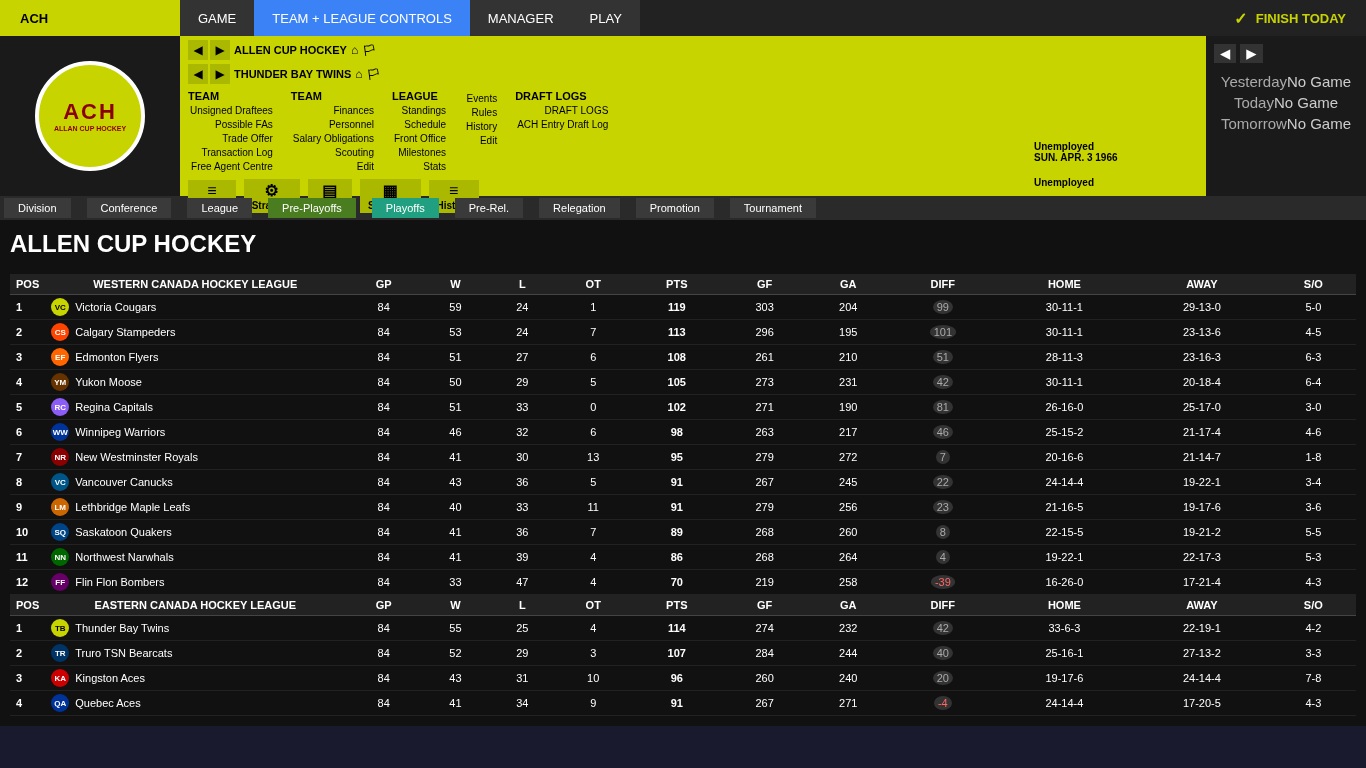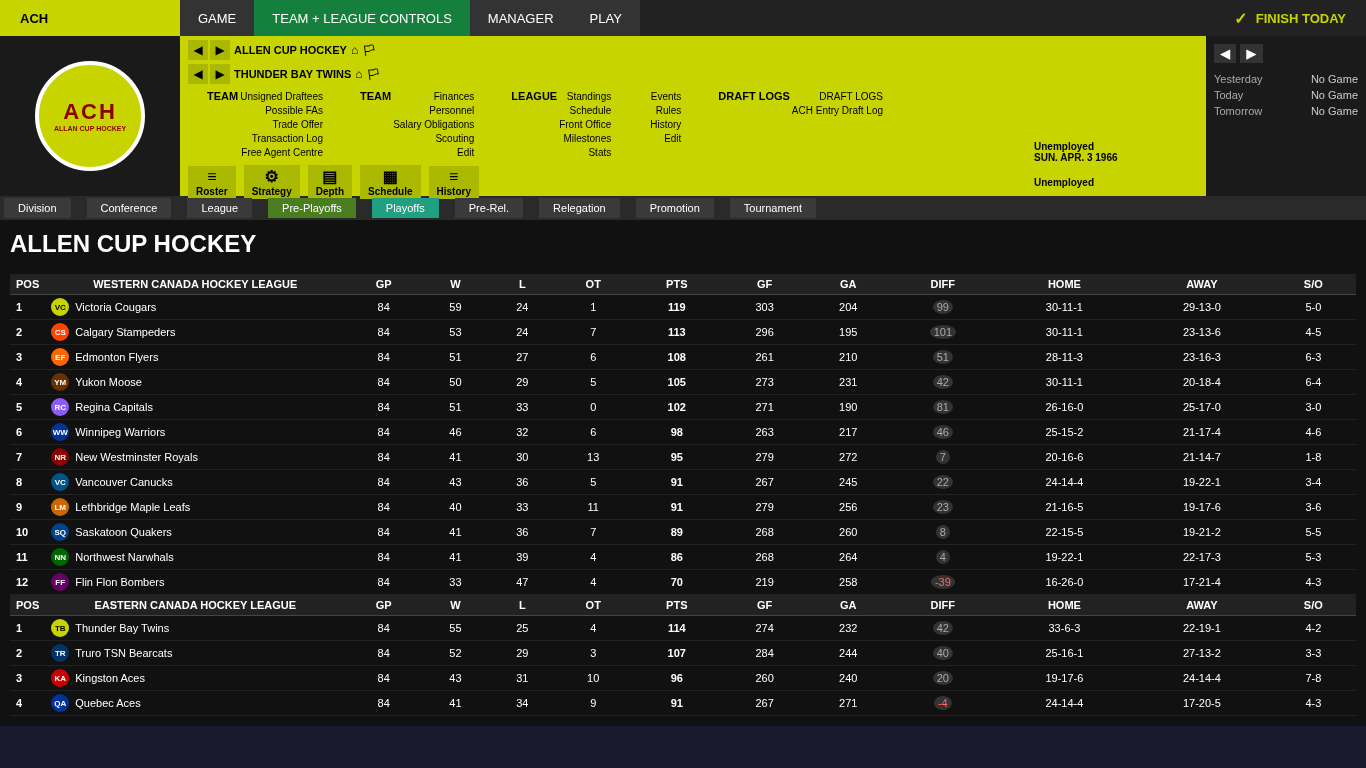--- a/index.html
+++ b/index.html
@@ -2,55 +2,55 @@
 <html><head>
   <meta charset="utf-8">
   <style>
     * { margin: 0; padding: 0; box-sizing: border-box; }
     body { font-family: Arial, sans-serif; font-size: 12px; background: #1a1a2e; color: #fff; width: 1366px; overflow-x: hidden; }
 
     
     .top-bar { display: flex; align-items: stretch; height: 36px; background: #222; }
     .top-bar-left { background: #c8d400; color: #000; font-weight: bold; font-size: 13px; padding: 0 20px; display: flex; align-items: center; min-width: 180px; }
     .top-nav-btn { background: #333; color: #fff; border: none; padding: 0 18px; font-size: 13px; cursor: pointer; height: 100%; }
-    .top-nav-btn.active { background: #15803d; color: #fff; }
+    .top-nav-btn.active { background: #3b82f6; color: #fff; }
     .finish-today-btn { margin-left: auto; background: #222; color: #c8d400; border: none; padding: 0 20px; font-size: 13px; font-weight: bold; cursor: pointer; display: flex; align-items: center; gap: 8px; }
     .finish-today-btn .checkmark { color: #c8d400; font-size: 16px; }
 
     
     .logo-header { display: flex; align-items: stretch; background: #1a1a1a; height: 160px; }
     .logo-area { width: 180px; min-width: 180px; background: #1a1a1a; display: flex; align-items: center; justify-content: center; }
     .logo-circle { width: 110px; height: 110px; background: #c8d400; border-radius: 50%; display: flex; align-items: center; justify-content: center; flex-direction: column; border: 4px solid #fff; }
     .logo-text-ach { font-size: 22px; font-weight: 900; color: #8b0000; letter-spacing: 2px; }
     .logo-sub { font-size: 7px; color: #8b0000; font-weight: bold; text-align: center; line-height: 1.2; }
 
     
     .nav-section { flex: 1; display: flex; flex-direction: column; background: #c8d400; }
     .nav-top-row { display: flex; padding: 4px 8px; gap: 4px; align-items: center; }
     .nav-top-row .nav-arrows { display: flex; gap: 2px; }
     .nav-arrow { width: 20px; height: 20px; background: #aab800; color: #000; border: none; cursor: pointer; font-size: 12px; display: flex; align-items: center; justify-content: center; }
     .nav-team-name { font-size: 11px; font-weight: bold; color: #000; display: flex; align-items: center; gap: 4px; }
     .home-icon { font-size: 12px; }
 
     .nav-menus { display: flex; padding: 2px 8px; gap: 16px; flex: 1; }
-    .nav-menu-group { display: flex; flex-direction: row; margin-left: 19px; }
+    .nav-menu-group { display: flex; flex-direction: column; }
     .nav-menu-title { font-size: 11px; font-weight: bold; color: #000; margin-bottom: 2px; }
     .nav-menu-items { display: flex; flex-direction: column; gap: 1px; align-items: flex-end; }
     .nav-menu-item { font-size: 10px; color: #000; cursor: pointer; padding: 1px 2px; }
 
     .nav-icons-row { display: flex; padding: 4px 8px; gap: 8px; align-items: center; }
     .nav-icon-btn { background: #aab800; border: none; cursor: pointer; padding: 2px 8px; font-size: 10px; display: flex; flex-direction: column; align-items: center; color: #000; font-weight: bold; }
     .nav-icon-symbol { font-size: 16px; }
 
     .manager-info { width: 180px; min-width: 180px; background: #c8d400; display: flex; flex-direction: column; justify-content: flex-end; padding: 8px; }
     .manager-info .info-line { font-size: 10px; color: #000; font-weight: bold; }
 
     
     .schedule-panel { width: 160px; min-width: 160px; background: #1a1a1a; display: flex; flex-direction: column; padding: 8px; }
-    .schedule-row { display: flex; justify-content: space-between; font-size: 11px; color: #ccc; padding: 2px 0; }
+    .schedule-row { display: flex; justify-content: center; font-size: 15px; color: #ccc; padding: 2px 0; }
     .schedule-label { color: #aaa; }
 
     
     .sub-nav { display: flex; background: #2a2a2a; padding: 2px 4px; gap: 16px; }
     .sub-nav-tab { padding: 4px 14px; font-size: 11px; cursor: pointer; border: none; color: #fff; background: #3a3a3a; }
     .sub-nav-tab.active-green { background: #4a7c20; }
     .sub-nav-tab.active-teal { background: #20a080; }
 
     
     .main-content { background: #111; padding: 10px; }

